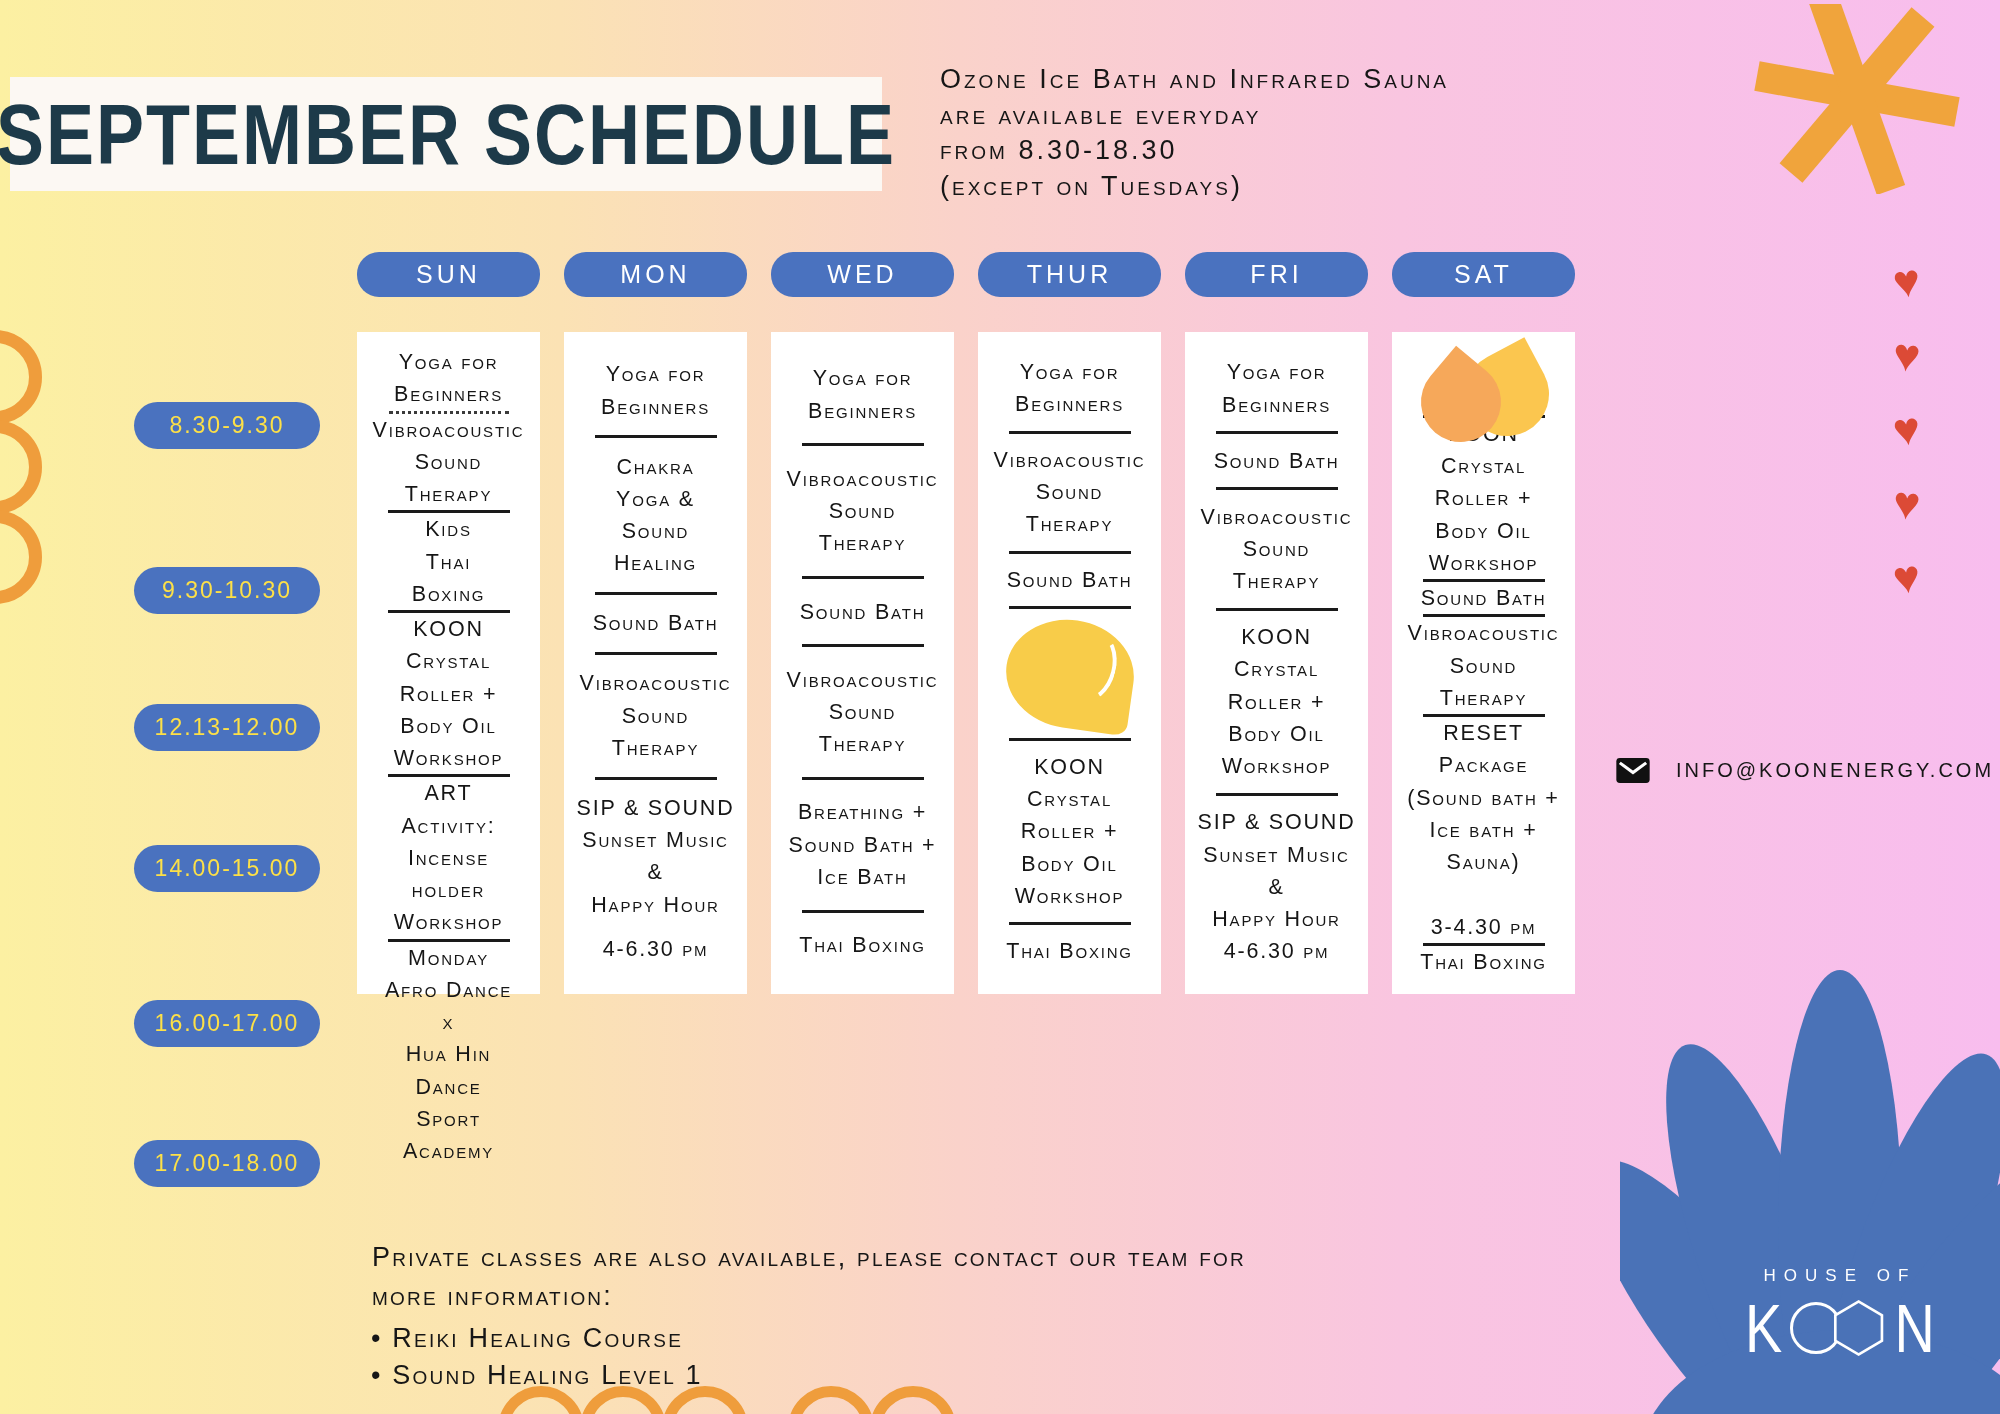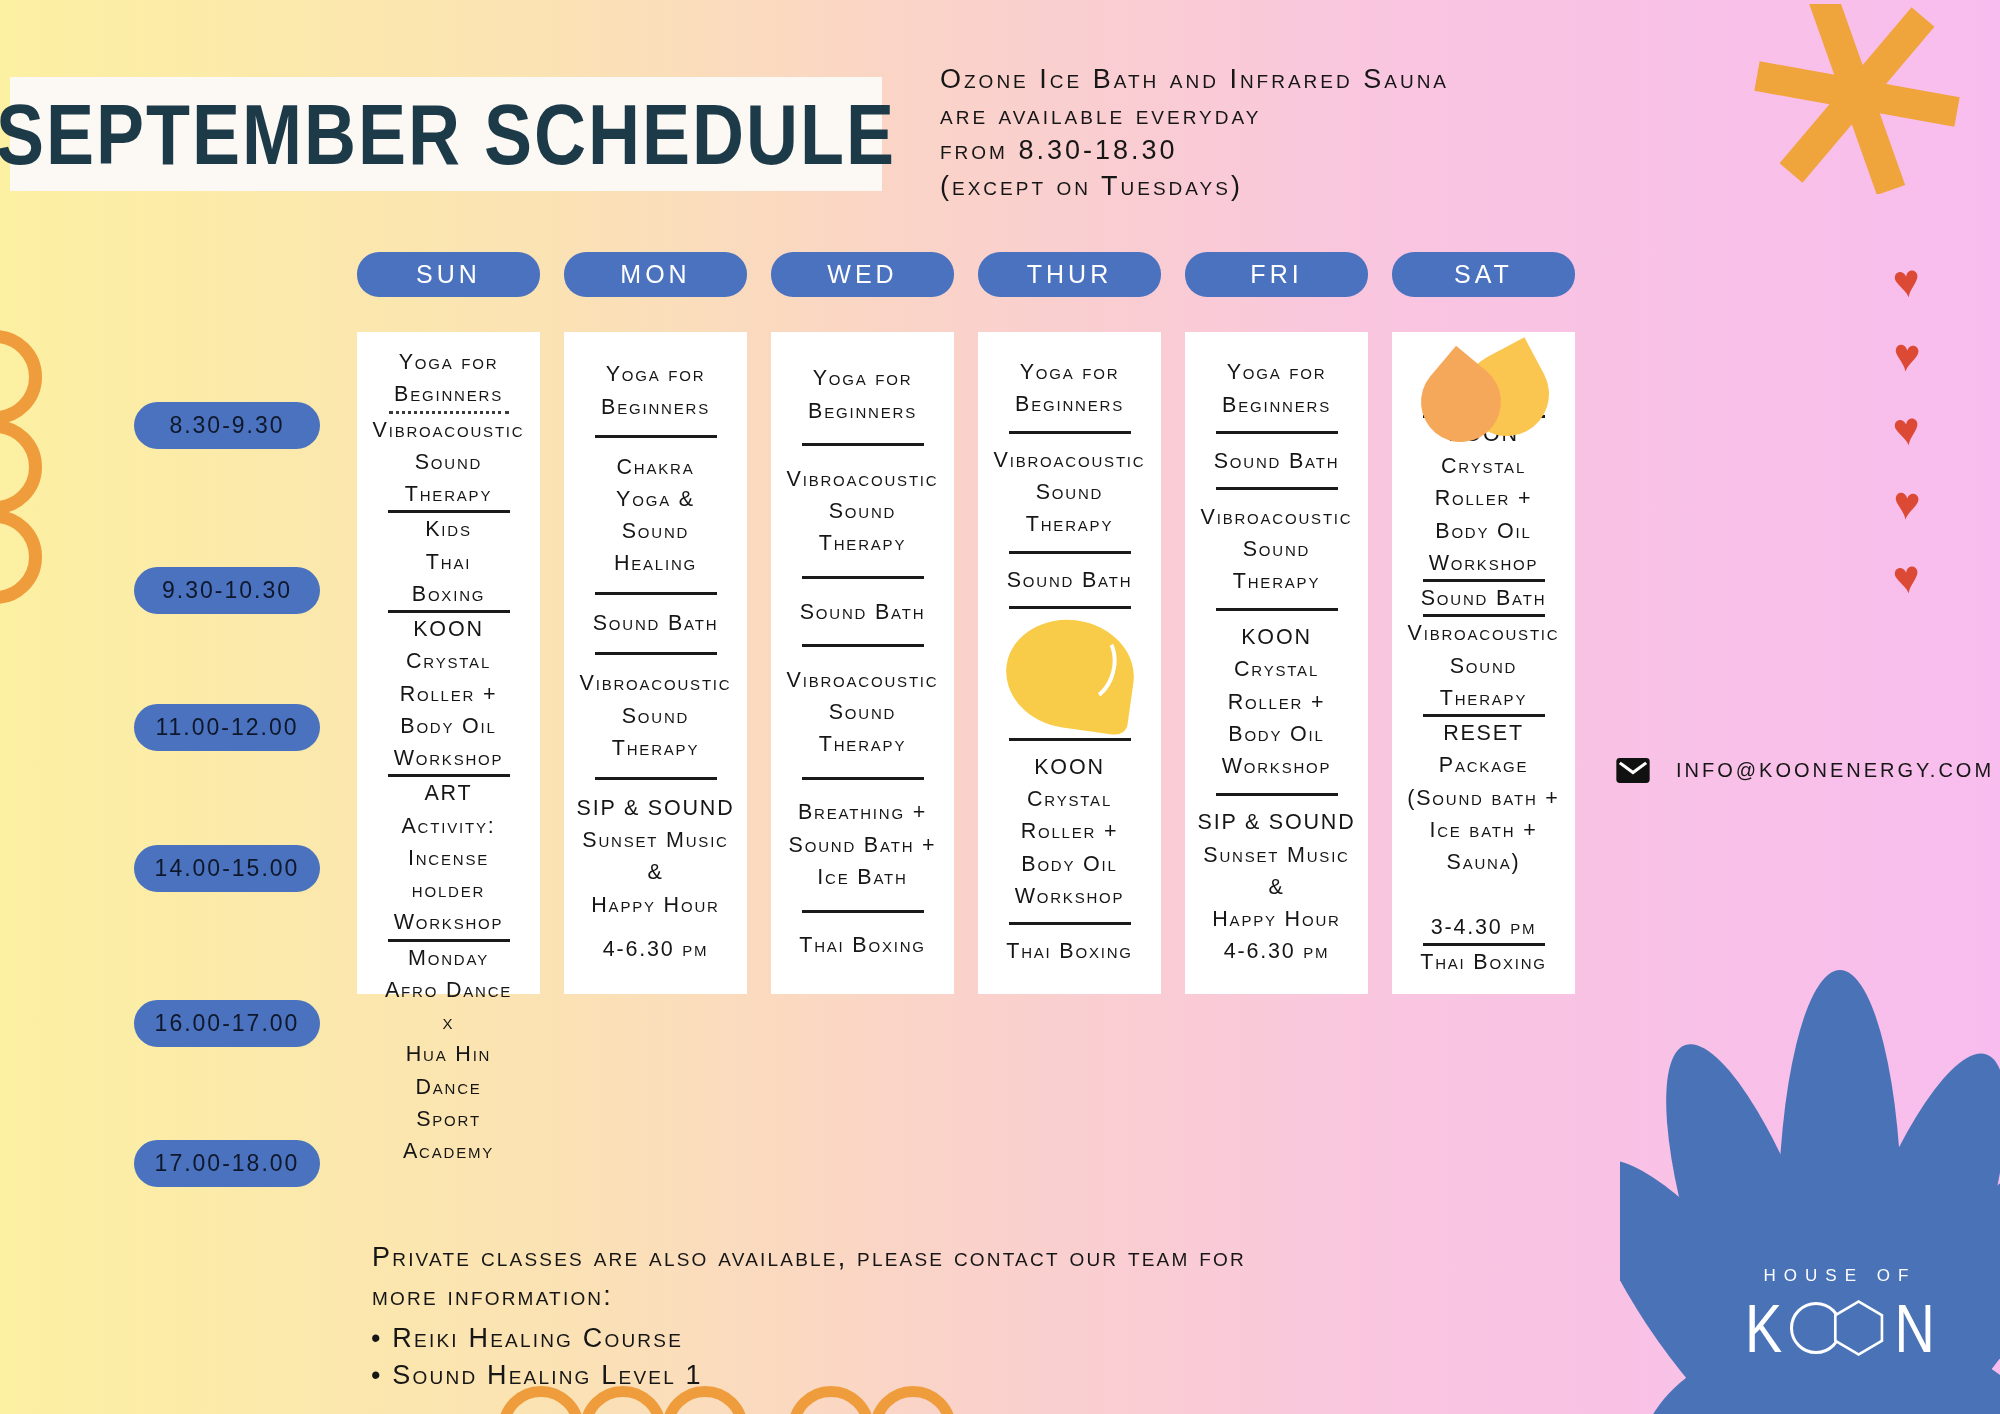--- a/index.html
+++ b/index.html
@@ -54,21 +54,21 @@
   }
   .entry{
     white-space:pre-line;text-align:center;color:var(--ink);
     font-size:21.5px;line-height:1.5;letter-spacing:1.8px;
     font-variant:small-caps;font-weight:300;
   }
   .divider{width:122px;border-top:3px solid #1a1a1a;}
   .dotted{width:120px;border-top:3px dotted #3a3a3a;}
   .time-pill{
     position:absolute;left:134px;width:186px;height:47px;background:var(--pill_blue);
-    border-radius:24px;color:#0f172a;display:flex;align-items:center;justify-content:center;
+    border-radius:24px;color:#fde047;display:flex;align-items:center;justify-content:center;
     font-size:23px;letter-spacing:2px;font-weight:300;
   }
   
   .lemon{position:relative;width:128px;height:108px;}
   .lemon-body{position:absolute;inset:0;background:var(--lemon_yellow);border-radius:55% 55% 12% 55%;transform:rotate(8deg);}
   .lemon-shine{position:absolute;width:52px;height:72px;right:18px;top:10px;border:4px solid transparent;border-right-color:#fff;border-radius:50%;transform:rotate(14deg);}
   .tulip{position:relative;width:130px;height:134px;}
   .petal-l{position:absolute;left:2px;top:16px;width:80px;height:80px;background:var(--petal_orange);border-radius:0 55% 55% 55%;transform:rotate(40deg);z-index:2;}
   .petal-r{position:absolute;left:46px;top:6px;width:84px;height:84px;background:var(--petal_yellow);border-radius:0 55% 55% 55%;transform:rotate(62deg);z-index:1;}
   
@@ -316,21 +316,21 @@
 Sauna)
 
 3-4.30 pm</div>
         <div class="divider"></div>
         <div class="entry">Thai Boxing</div>
       </div>
     </div>
   <div id="time-pills">
       <div class="time-pill" style="top: 402px;">8.30-9.30</div>
       <div class="time-pill" style="top: 567px;">9.30-10.30</div>
-      <div class="time-pill" style="top: 704px;">11.00-12.00</div>
+      <div class="time-pill" style="top: 704px;">12.13-12.00</div>
       <div class="time-pill" style="top: 845px;">14.00-15.00</div>
       <div class="time-pill" style="top: 1000px;">16.00-17.00</div>
       <div class="time-pill" style="top: 1140px;">17.00-18.00</div>
     </div>
 
   <div class="footer">
     <div class="footer-note">Private classes are also available, please contact our team for more information:</div>
     <ul class="footer-bullets" id="footer-bullets">
         <li>Reiki Healing Course</li>
         <li>Sound Healing Level 1</li>

